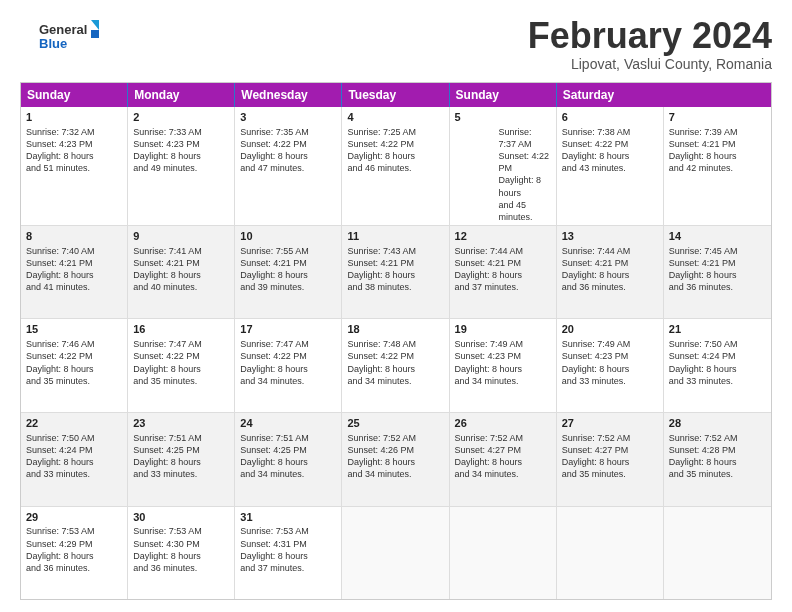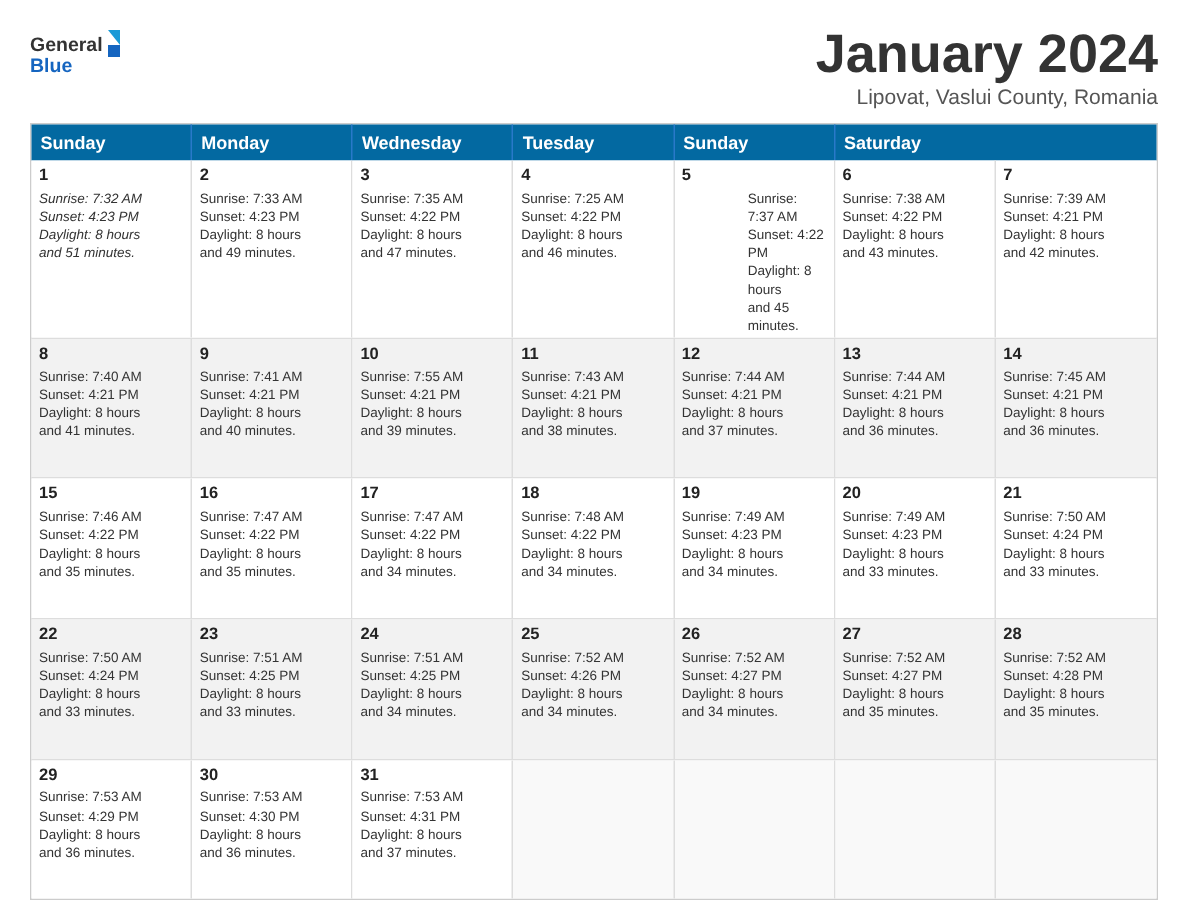--- a/index.html
+++ b/index.html
@@ -20,20 +20,21 @@
     .header {
       display: flex;
       justify-content: space-between;
       align-items: flex-start;
       margin-bottom: 10px;
     }
     .logo {
       display: flex;
       align-items: flex-start;
       gap: 0;
+      margin-left: 19px;
     }
     .title-block {
       text-align: right;
     }
     .main-title {
       font-size: 36px;
       font-weight: bold;
       color: #333;
       line-height: 1;
     }
@@ -44,21 +45,21 @@
     }
     .calendar {
       flex: 1;
       display: flex;
       flex-direction: column;
       border: 1px solid #ccc;
     }
     .cal-header-row {
       display: grid;
       grid-template-columns: repeat(7, 1fr);
-      background: #0369a1;
+      background: #a21caf;
     }
     .cal-header-cell {
       color: #fff;
       font-size: 12px;
       font-weight: bold;
       padding: 5px 6px;
       text-align: left;
       border-right: 1px solid #2979c9;
     }
     .cal-header-cell:last-child { border-right: none; }
@@ -106,39 +107,39 @@
   <div class="header">
     <div class="logo">
     <svg width="60" height="36" viewBox="0 0 60 36">
       <text x="0" y="16" font-size="13" font-weight="bold" fill="#333" font-family="Arial">General</text>
       <text x="0" y="30" font-size="13" font-weight="bold" fill="#1565c0" font-family="Arial">Blue</text>
       <polygon points="52,2 60,2 60,12" fill="#1a9ad7"></polygon>
       <polygon points="52,12 60,12 60,20 52,20" fill="#1565c0"></polygon>
     </svg>
   </div>
     <div class="title-block">
-      <div class="main-title">January 2024</div>
+      <div class="main-title">February 2024</div>
       <div class="subtitle">Lipovat, Vaslui County, Romania</div>
     </div>
   </div>
 
   <div class="calendar">
     <div class="cal-header-row">
     <div class="cal-header-cell">Sunday</div>
         <div class="cal-header-cell">Monday</div>
         <div class="cal-header-cell">Wednesday</div>
         <div class="cal-header-cell">Tuesday</div>
         <div class="cal-header-cell">Sunday</div>
         <div class="cal-header-cell">Saturday</div>
       </div>
     <div class="cal-body">
     <div class="cal-week">
           <div class="cal-cell">
             <span class="day-num">1</span>
-            <div class="cell-info" style="white-space: pre-line; font-style: italic;">Sunrise: 7:32 AM
+            <div class="cell-info" style="white-space: pre-line;">Sunrise: 7:32 AM
 Sunset: 4:23 PM
 Daylight: 8 hours
 and 51 minutes.</div>
           </div>
           <div class="cal-cell">
             <span class="day-num">2</span>
             <div class="cell-info" style="white-space: pre-line;">Sunrise: 7:33 AM
 Sunset: 4:23 PM
 Daylight: 8 hours
 and 49 minutes.</div>

